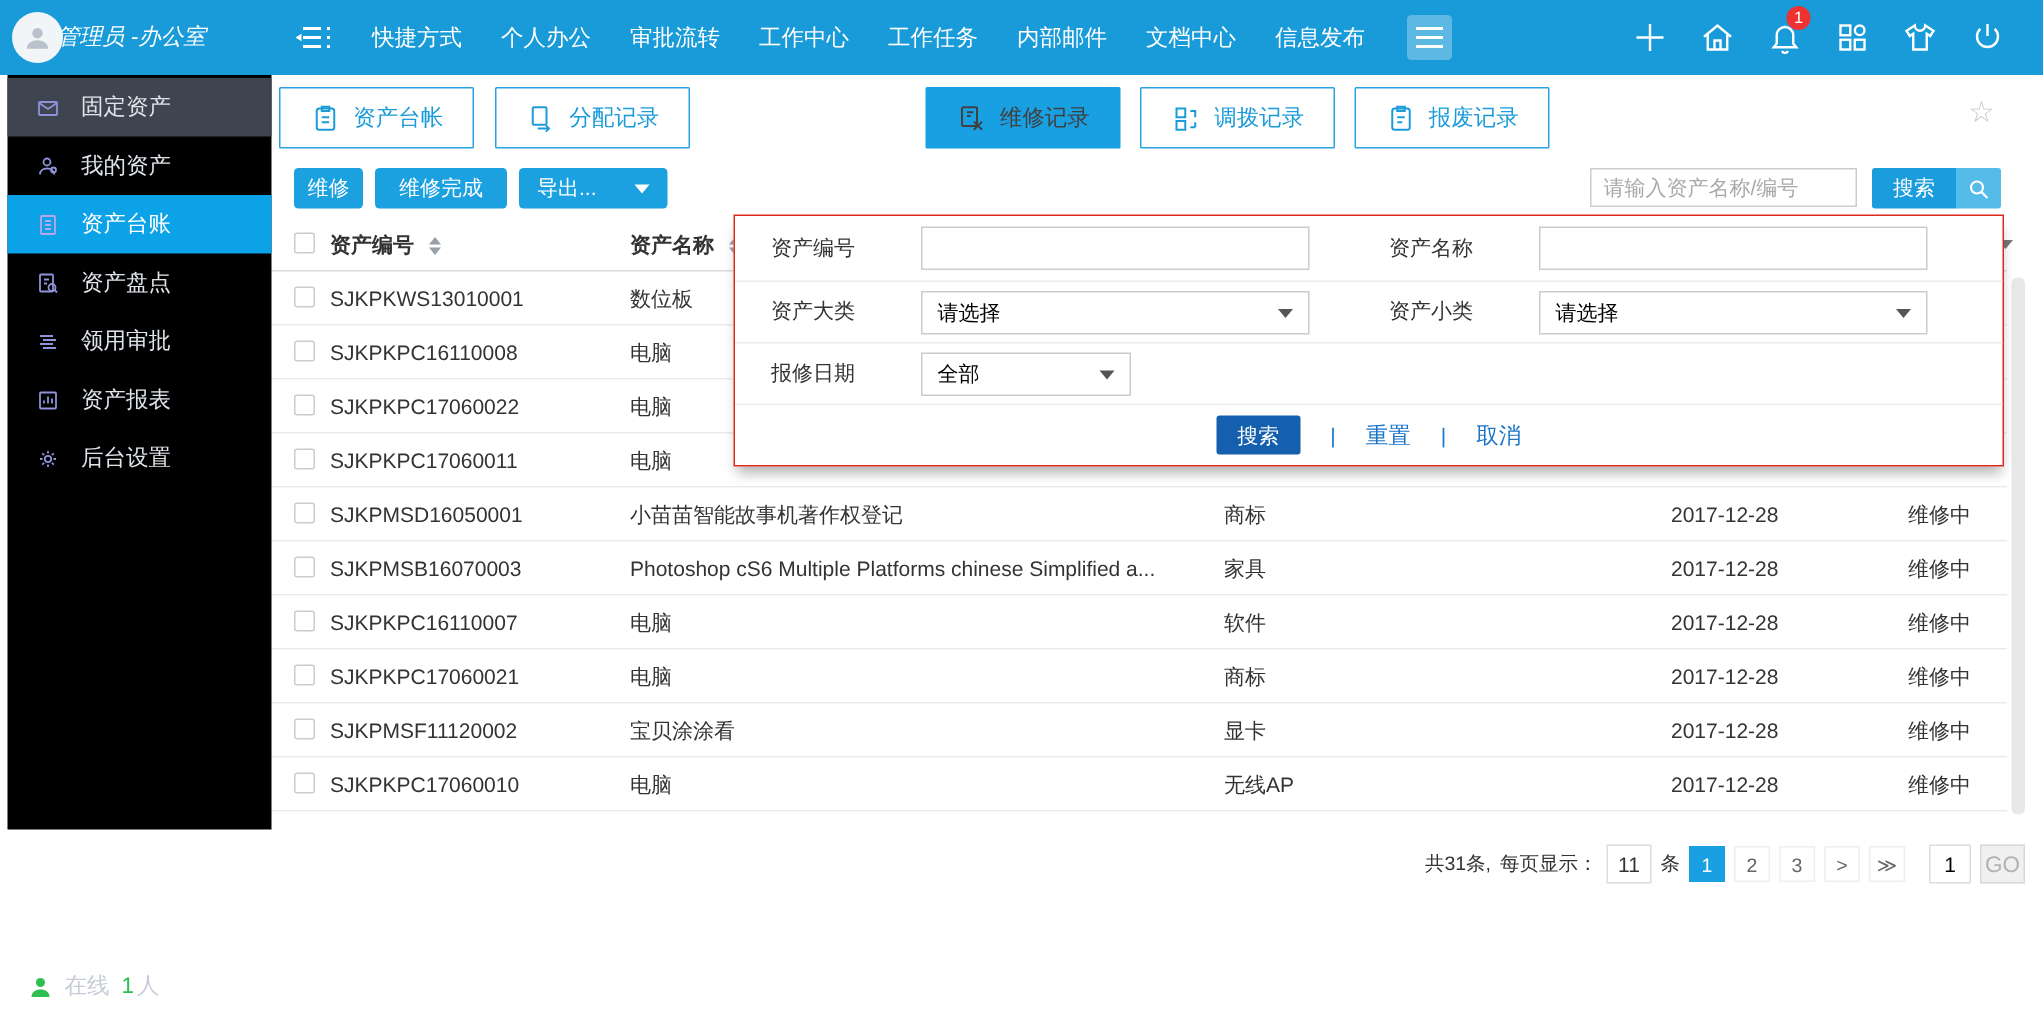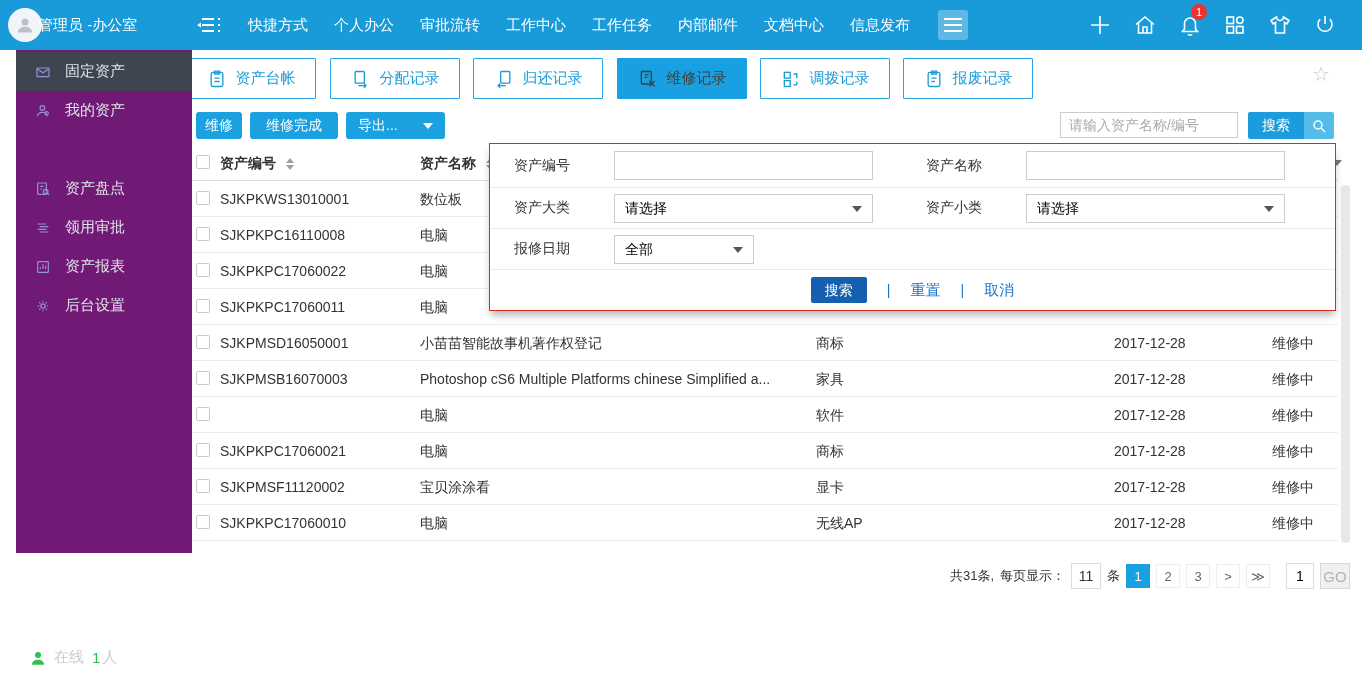--- a/index.html
+++ b/index.html
@@ -5,39 +5,39 @@
   * { box-sizing: border-box; }
   html,body { margin:0; padding:0; }
   body {
     width:1362px; height:674px; position:relative; overflow:hidden;
     font-family:"Liberation Sans", sans-serif; background:#fff; color:#333;
   }
   svg { display:block; }
 
   
   .topbar { position:absolute; left:0; top:0; width:1362px; height:50px; background:#189bd8; z-index:30; }
-  .userbox { position:absolute; left:0; top:0; width:176px; height:38px; display:flex; align-items:center; }
+  .userbox { position:absolute; left:0; top:0; width:176px; height:38px; display:flex; align-items:center;font-style:italic; }
   .avatar { position:absolute; left:8px; top:8px; width:34px; height:34px; border-radius:50%; background:#f2f5f7; display:flex; align-items:center; justify-content:center; }
   .username { position:absolute; left:38px; top:0; height:50px; line-height:50px; color:#fff; font-size:15px; white-space:nowrap; }
   .collapse { position:absolute; left:196px; top:13px; width:26px; height:24px; color:#fff; cursor:pointer; }
   .topnav { position:absolute; left:248px; top:0; height:50px; display:flex; align-items:center; gap:26px; }
   .topnav-item { color:#fff; font-size:15px; white-space:nowrap; cursor:pointer; }
   .hamburger { position:absolute; left:938px; top:10px; width:30px; height:30px; background:rgba(255,255,255,0.30); border-radius:3px; display:flex; flex-direction:column; justify-content:center; gap:4px; align-items:center; cursor:pointer; }
   .hamburger i { display:block; width:18px; height:2px; background:#fff; }
   .top-icon { position:absolute; top:13px; width:24px; height:24px; color:#fff; cursor:pointer; }
   .icon-plus   { left:1088px; }
   .icon-home   { left:1133px; }
   .icon-bell   { left:1178px; }
   .icon-grid   { left:1223px; }
   .icon-shirt  { left:1268px; }
   .icon-power  { left:1313px; }
   .badge { position:absolute; left:1191px; top:4px; min-width:16px; height:16px; border-radius:8px; background:#ee3131; color:#fff; font-size:11px; line-height:16px; text-align:center; padding:0 3px; z-index:31; }
 
   
-  .sidebar { position:absolute; left:16px; top:50px; width:176px; height:503px; background:#701a75; z-index:20; }
+  .sidebar { position:absolute; left:5px; top:50px; width:176px; height:503px; background:#000000; z-index:20; }
   .side-item { position:absolute; left:0; width:176px; height:39px; display:flex; align-items:center; cursor:pointer; color:#dfe3ea; font-size:15px; }
   .side-item .s-ico { position:absolute; left:19px; width:16px; height:16px; color:#8f93d8; }
   .side-item .s-lbl { position:absolute; left:49px; }
   .side-item.first { background:#3e4450; }
   .side-item.active { background:#0ba2e7; color:#fff; }
   .side-item.active .s-ico { color:#b8a6e8; }
   .online { position:absolute; left:14px; top:598px; display:flex; align-items:center; gap:8px; font-size:15px; color:#c6cbd5; }
   .online .o-num { color:#2fbf4e; }
 
   
@@ -194,20 +194,29 @@
   <div class="side-item" style="top:41px;">
     <span class="s-ico">
       <svg width="16" height="16" viewBox="0 0 24 24" fill="none" stroke="currentColor" stroke-width="1.8">
           <circle cx="11" cy="7.5" r="3.5"></circle>
           <path d="M4 20c0-4 3.2-6 7-6s7 2 7 6"></path>
           <circle cx="17.5" cy="15.5" r="2.5"></circle>
         </svg>
     </span>
     <span class="s-lbl">我的资产</span>
   </div>
+  <div class="side-item active" style="top:80px;">
+    <span class="s-ico">
+      <svg width="16" height="16" viewBox="0 0 24 24" fill="none" stroke="currentColor" stroke-width="1.8">
+          <rect x="5" y="3" width="14" height="18" rx="1"></rect>
+          <path d="M9 8h6M9 12h6M9 16h6"></path>
+        </svg>
+    </span>
+    <span class="s-lbl">资产台账</span>
+  </div>
   <div class="side-item" style="top:119px;">
     <span class="s-ico">
       <svg width="16" height="16" viewBox="0 0 24 24" fill="none" stroke="currentColor" stroke-width="1.8">
           <rect x="4" y="3" width="13" height="17" rx="1"></rect>
           <path d="M8 8h5M8 12h3"></path>
           <circle cx="16" cy="16" r="3.5"></circle>
           <path d="M18.5 18.5L21 21"></path>
         </svg>
     </span>
     <span class="s-lbl">资产盘点</span>
@@ -262,28 +271,20 @@
         </svg>
       <span>资产台帐</span>
     </div>
     <div class="tab tab2">
       <svg class="t-ico" viewBox="0 0 24 24" fill="none" stroke="currentColor" stroke-width="1.6">
           <rect x="5" y="3" width="11" height="14" rx="1"></rect>
           <path d="M9 20h9"></path>
           <path d="M15.5 17.5L18 20l-2.5 2.5"></path>
         </svg>
       <span>分配记录</span>
-    </div>
-    <div class="tab tab3">
-      <svg class="t-ico" viewBox="0 0 24 24" fill="none" stroke="currentColor" stroke-width="1.6">
-          <rect x="8" y="3" width="11" height="14" rx="1"></rect>
-          <path d="M14 20H5"></path>
-          <path d="M7.5 17.5L5 20l2.5 2.5"></path>
-        </svg>
-      <span>归还记录</span>
     </div>
     <div class="tab tab4 active">
       <svg class="t-ico" viewBox="0 0 24 24" fill="none" stroke="currentColor" stroke-width="1.6">
           <rect x="4" y="3" width="12" height="15" rx="1"></rect>
           <path d="M8 7h5M8 10h3"></path>
           <path d="M13.5 14.5l6.5 6.5M20 14.5L13.5 21"></path>
         </svg>
       <span>维修记录</span>
     </div>
     <div class="tab tab5">
@@ -379,20 +380,21 @@
   <div class="trow" style="top:311px;">
     <span class="cb"></span>
     <span class="c-code">SJKPMSB16070003</span>
     <span class="c-name">Photoshop cS6 Multiple Platforms chinese Simplified a...</span>
     <span class="c-cat">家具</span>
     <span class="c-date">2017-12-28</span>
     <span class="c-stat">维修中</span>
   </div>
   <div class="trow" style="top:347px;">
     <span class="cb"></span>
+    <span class="c-code">SJKPKPC16110007</span>
     <span class="c-name">电脑</span>
     <span class="c-cat">软件</span>
     <span class="c-date">2017-12-28</span>
     <span class="c-stat">维修中</span>
   </div>
   <div class="trow" style="top:383px;">
     <span class="cb"></span>
     <span class="c-code">SJKPKPC17060021</span>
     <span class="c-name">电脑</span>
     <span class="c-cat">商标</span>

